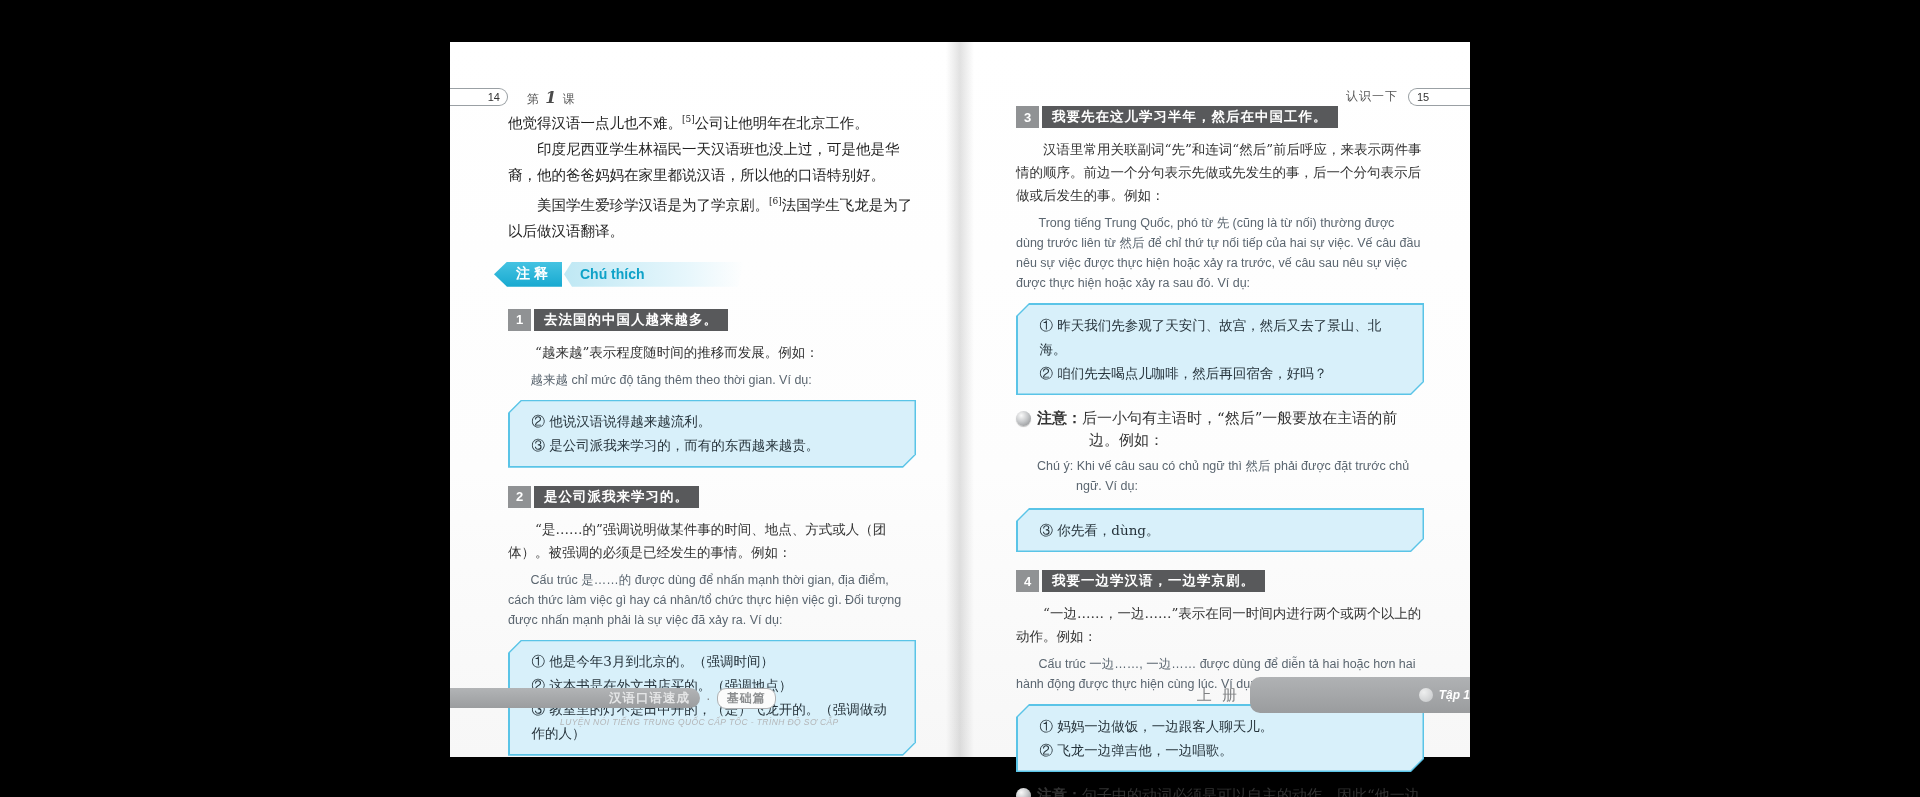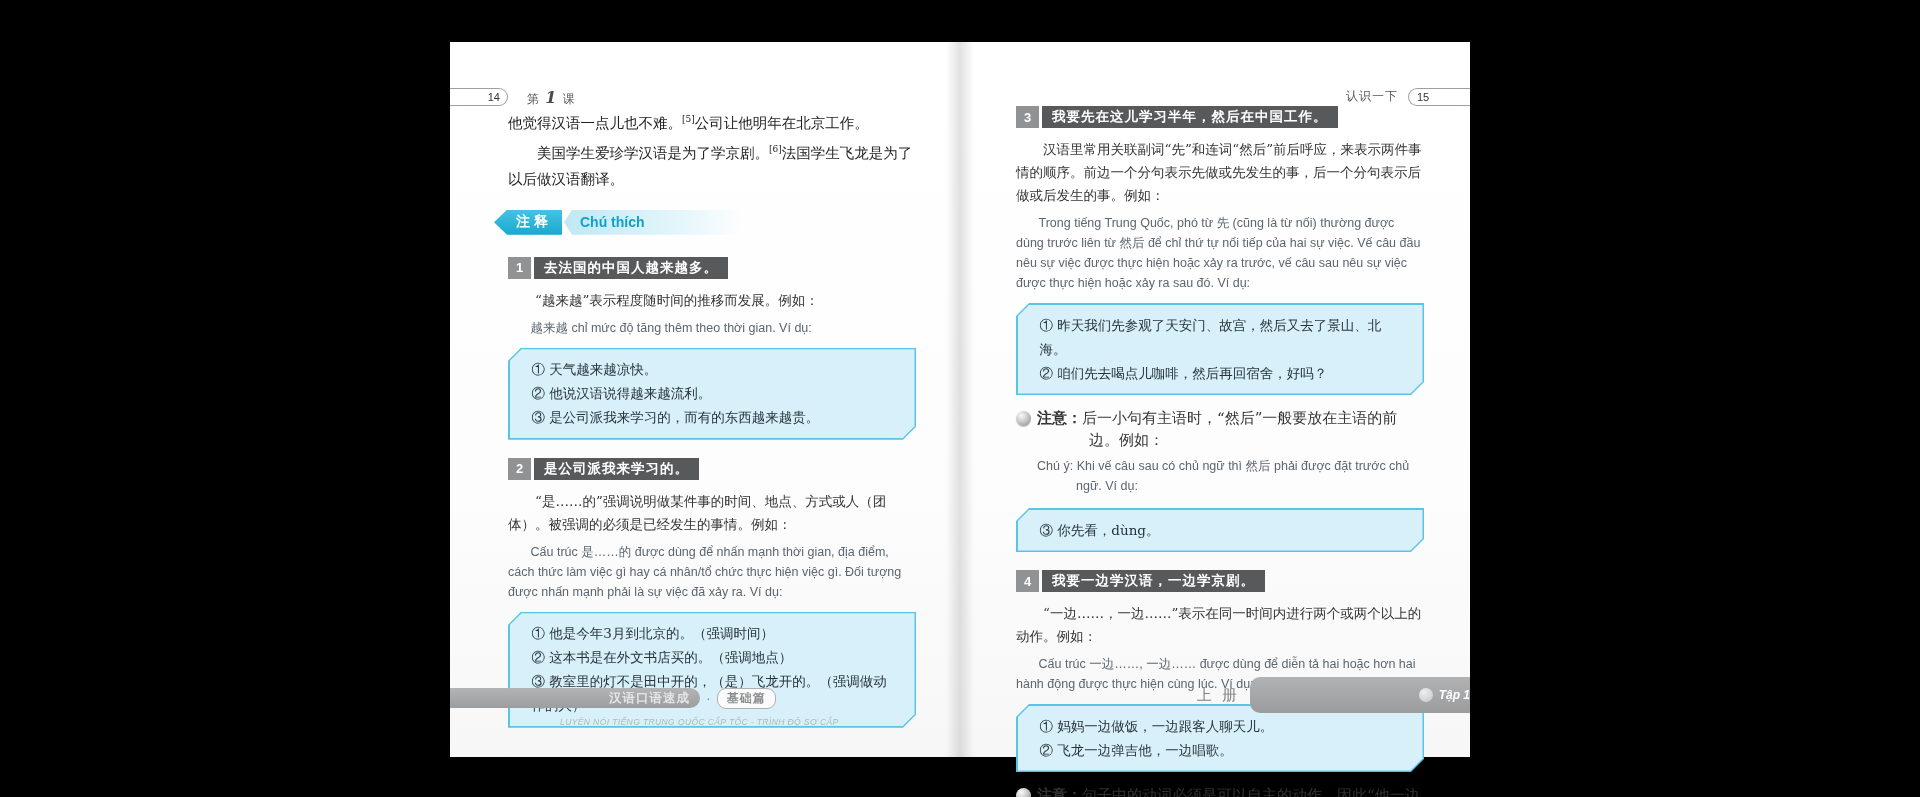--- a/index.html
+++ b/index.html
@@ -151,41 +151,41 @@
       <span>14</span>
     </div>
     <div class="header-label">
       <span>第</span>
       <span class="lesson-num">1</span>
       <span>课</span>
     </div>
 
     <div class="content">
       <p class="narrative"><span>他觉得汉语一点儿也不难。</span><sup>[5]</sup><span>公司让他明年在北京工作。</span></p>
+      <p class="narrative indent"><span>印度尼西亚学生林福民一天汉语班也没上过，可是他是华裔，他的爸爸妈妈在家里都说汉语，所以他的口语特别好。</span></p>
       <p class="narrative indent"><span>美国学生爱珍学汉语是为了学京剧。</span><sup>[6]</sup><span>法国学生飞龙是为了以后做汉语翻译。</span></p>
 
       <div class="banner">
         <div class="banner-zh">
             <span>注释</span>
           </div>
         <div class="banner-vi">
             <span>Chú thích</span>
           </div>
       </div>
 
       <div class="section">
         <div class="sec-head">
           <span class="sec-num">1</span>
           <span class="sec-title">去法国的中国人越来越多。</span>
         </div>
         <p class="expl-zh">“越来越”表示程度随时间的推移而发展。例如：</p>
         <p class="expl-vi">越来越 chỉ mức độ tăng thêm theo thời gian. Ví dụ:</p>
         <div class="ex-box">
           <div class="ex-inner">
-            <div class="ex-line">① 天气越来越凉快。</div>
             <div class="ex-line">② 他说汉语说得越来越流利。</div>
             <div class="ex-line">③ 是公司派我来学习的，而有的东西越来越贵。</div>
           </div>
         </div>
       </div>
 
       <div class="section">
         <div class="sec-head">
           <span class="sec-num">2</span>
           <span class="sec-title">是公司派我来学习的。</span>

